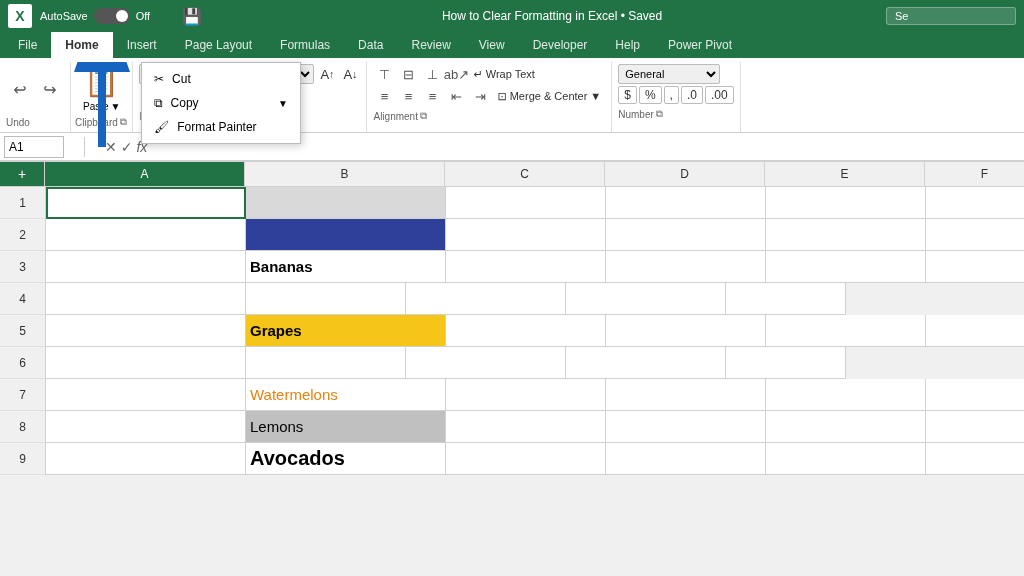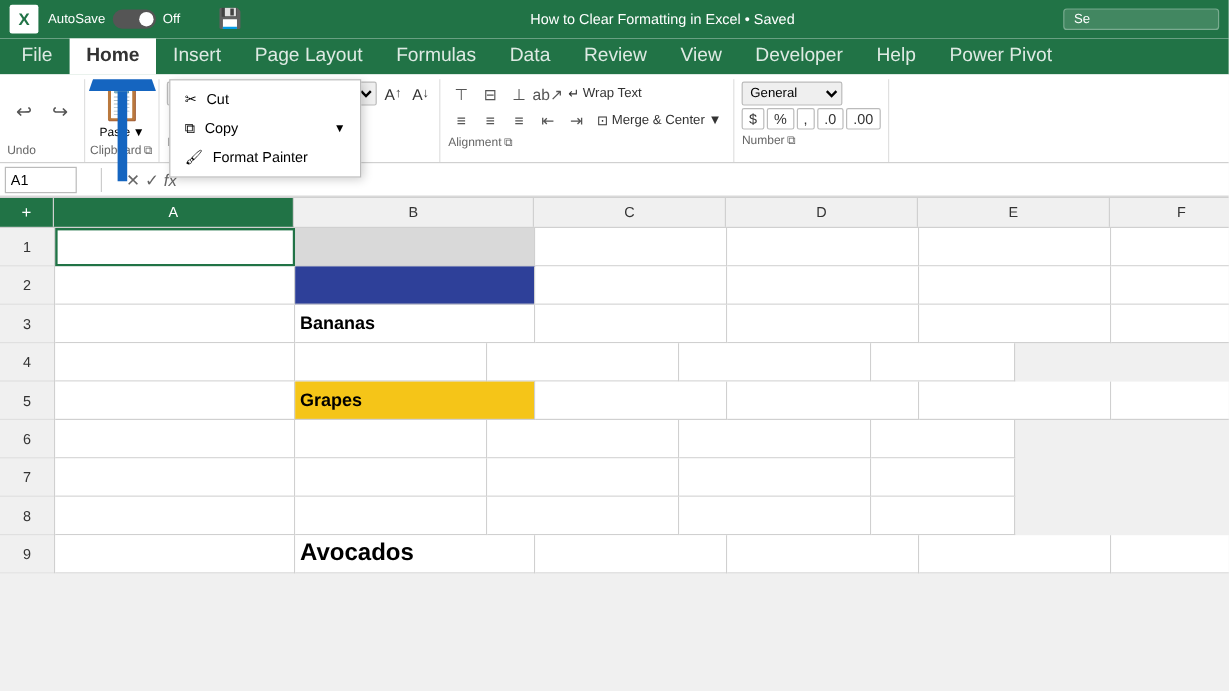--- a/index.html
+++ b/index.html
@@ -57,21 +57,21 @@
       background: white;
       border-bottom: 1px solid #d0d0d0;
     }
     .ribbon-tabs {
       display: flex;
       background: #217346;
       padding: 0 4px;
     }
     .ribbon-tab {
       padding: 6px 14px;
-      font-size: 16px;
+      font-size: 12px;
       color: rgba(255,255,255,0.85);
       cursor: pointer;
     }
     .ribbon-tab.active {
       background: white;
       color: #333;
       font-weight: 600;
     }
     .ribbon-content {
       background: white;
@@ -188,21 +188,21 @@
 
     
     .number-group {
       display: flex; flex-direction: column;
       padding: 2px 6px;
       border-right: 1px solid #e0e0e0;
       gap: 2px;
     }
     .number-select {
       font-size: 11px; height: 20px; border: 1px solid #bbb;
-      padding: 0 2px; border-radius: 2px; width: 84px;
+      padding: 0 2px; border-radius: 2px; width: 102px;
     }
     .number-row { display: flex; align-items: center; gap: 2px; }
     .number-btn {
       padding: 1px 5px; font-size: 12px;
       border: 1px solid #bbb; border-radius: 2px;
       cursor: pointer; background: white; color: #333;
     }
 
     
     .formula-bar {
@@ -566,29 +566,31 @@
         <div class="grid-cell col-b"></div>
         <div class="grid-cell col-c"></div>
         <div class="grid-cell col-d"></div>
         <div class="grid-cell col-e"></div>
         <div class="grid-cell col-f"></div>
 
       </div>
 
       <div class="grid-row">
         <div class="grid-cell col-b"></div>
-        <div class="grid-cell col-c"></div>
-        <div class="grid-cell col-d"></div>
-        <div class="grid-cell col-e"></div>
-        <div class="grid-cell col-f"></div>
-
-      </div>
-
-      <div class="grid-row">
-        <div class="grid-cell col-b"></div>
+        <div class="grid-cell col-b orange-text">Watermelons</div>
+        <div class="grid-cell col-c"></div>
+        <div class="grid-cell col-d"></div>
+        <div class="grid-cell col-e"></div>
+        <div class="grid-cell col-f"></div>
+
+      </div>
+
+      <div class="grid-row">
+        <div class="grid-cell col-b"></div>
+        <div class="grid-cell col-b light-gray-bg">Lemons</div>
         <div class="grid-cell col-c"></div>
         <div class="grid-cell col-d"></div>
         <div class="grid-cell col-e"></div>
         <div class="grid-cell col-f"></div>
 
       </div>
 
       <div class="grid-row">
         <div class="grid-cell col-b"></div>
         <div class="grid-cell col-b large-text bold-text">Avocados</div>

